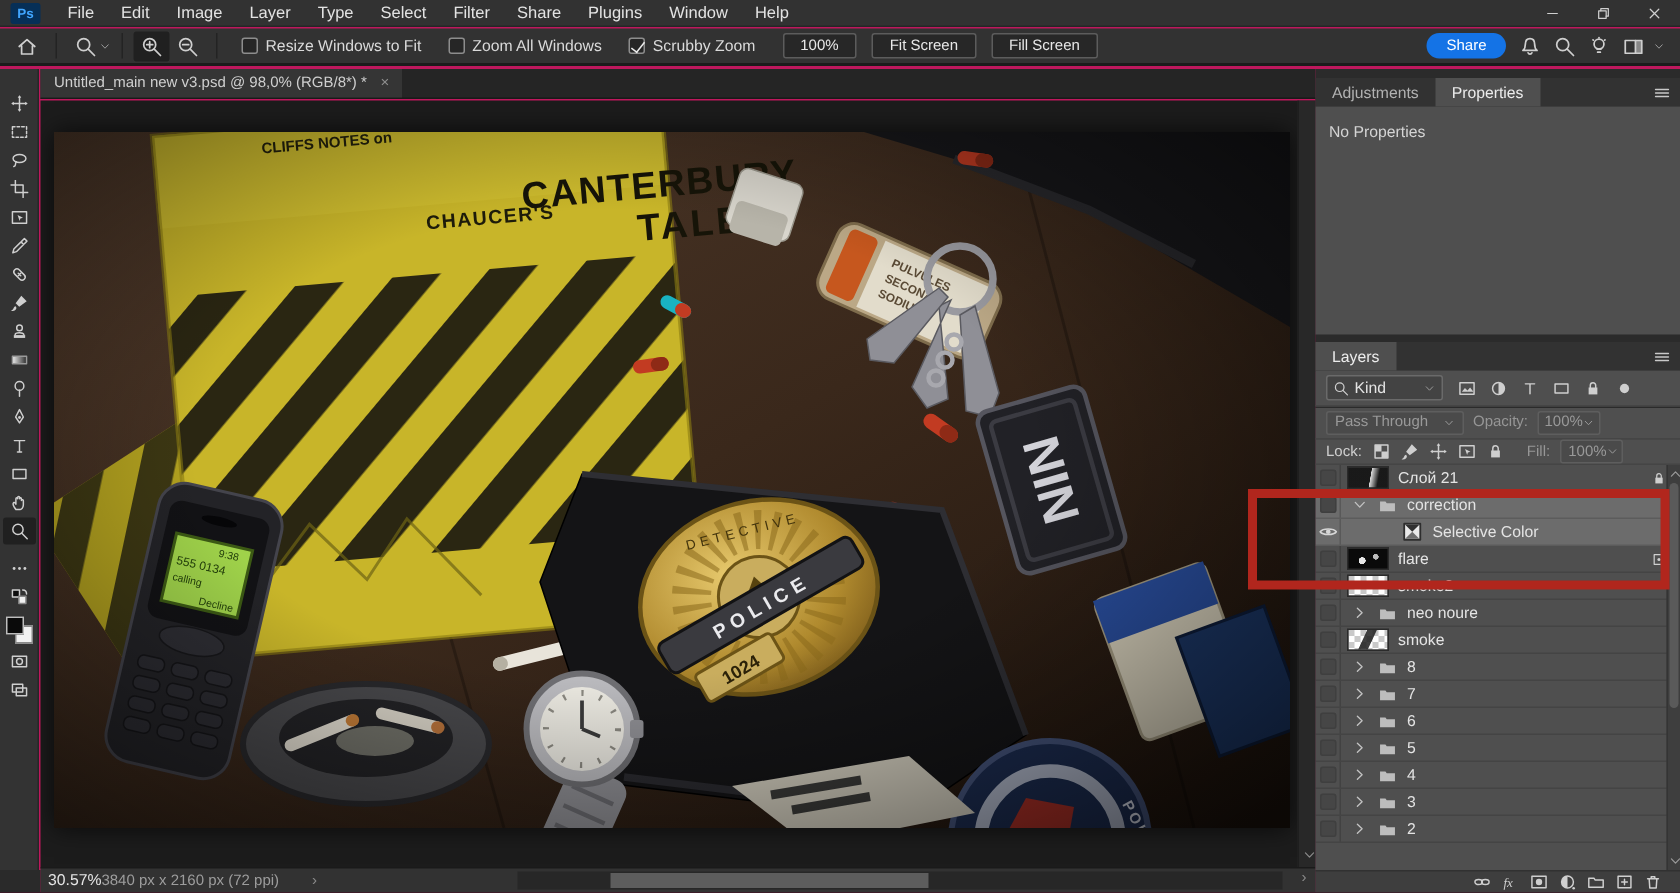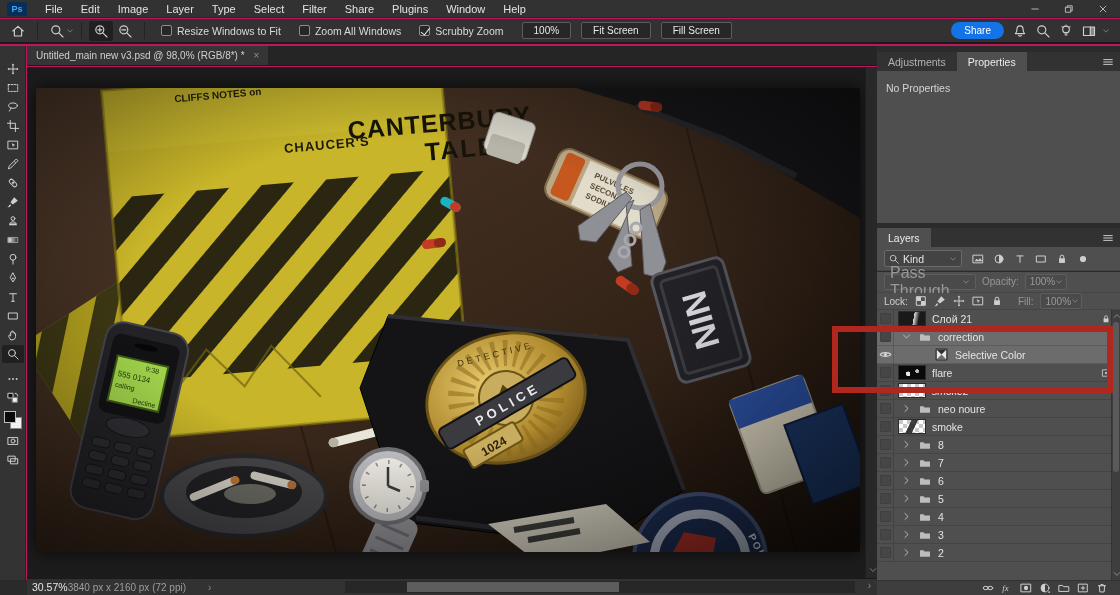--- a/index.html
+++ b/index.html
@@ -68,21 +68,21 @@
   .pmenu{position:absolute;right:6px;top:4px;color:#c9c9c9}
   .props-tabbar{top:6px}
   .props-content{position:absolute;top:25px;left:0;right:0;height:152px;background:#4f4f4f;padding:11px 9px;font-size:10.5px;color:#d4d4d4}
   .layers-tabbar{top:182px}
   .lrowbar{position:absolute;left:0;right:0;background:#4f4f4f;display:flex;align-items:center;padding:0 7px}
   .l-filter{top:201px;height:24px;border-bottom:1px solid #454545}
   .kind-box{height:17px;width:78px;background:#434343;border:1px solid #6a6a6a;border-radius:2px;display:flex;align-items:center;gap:4px;padding:0 4px;color:#e4e4e4;font-size:10.5px}
   .kind-box .chev-mini{margin-left:auto}
   .filter-ics{display:flex;gap:9px;margin-left:10px;color:#d2d2d2;align-items:center}
   .l-blend{top:225.5px;height:21px;border-bottom:1px solid #454545;gap:6px}
-  .blend-box{height:16px;width:92px;background:#4a4a4a;border:1px solid #5e5e5e;border-radius:2px;display:flex;align-items:center;padding:0 5px;color:#999;font-size:16px}
+  .blend-box{height:16px;width:92px;background:#4a4a4a;border:1px solid #5e5e5e;border-radius:2px;display:flex;align-items:center;padding:0 5px;color:#999;font-size:10px}
   .blend-box .chev-mini{margin-left:auto}
   .dim-label{color:#969696;font-size:10px;white-space:nowrap}
   .val-box{height:16px;width:42px;background:#4a4a4a;border:1px solid #5e5e5e;border-radius:2px;display:flex;align-items:center;padding:0 4px;color:#999;font-size:10px}
   .val-box .chev-mini{margin-left:auto}
   .l-lock{top:247px;height:17px;border-bottom:1px solid #454545;gap:7px}
   .lock-ics{display:flex;gap:7px;align-items:center;color:#d6d6d6}
 
   .rows{position:absolute;top:264px;left:0;right:0;height:270px;background:#4f4f4f;overflow:hidden}
   .lrow{height:18px;display:flex;align-items:center;border-bottom:1px solid rgba(20,20,20,.18)}
   .lrow.selected{background:#6c6c6c}
@@ -873,21 +873,21 @@
             <svg viewBox="0 0 14 14" fill="none" stroke="currentColor" stroke-width="1.15" stroke-linecap="round" stroke-linejoin="round">
               <rect x="2.5" y="2.5" width="9" height="9"></rect>
               <circle cx="7" cy="7" r="1.5" fill="currentColor" stroke="none"></circle>
             </svg>
           </span>
         </div>
         <div class="lrow">
           <div class="eyecell">
             <span class="eye-empty"></span>
           </div>
-          <div class="rowc" style="padding-left: 4px; font-style: italic;">
+          <div class="rowc" style="padding-left: 4px;">
             <div class="lthumb checker"></div>
             <span class="lname">smoke2</span>
           </div>
         </div>
         <div class="lrow">
           <div class="eyecell">
             <span class="eye-empty"></span>
           </div>
           <div class="rowc" style="padding-left: 7px;">
             <span class="svgic chev">

